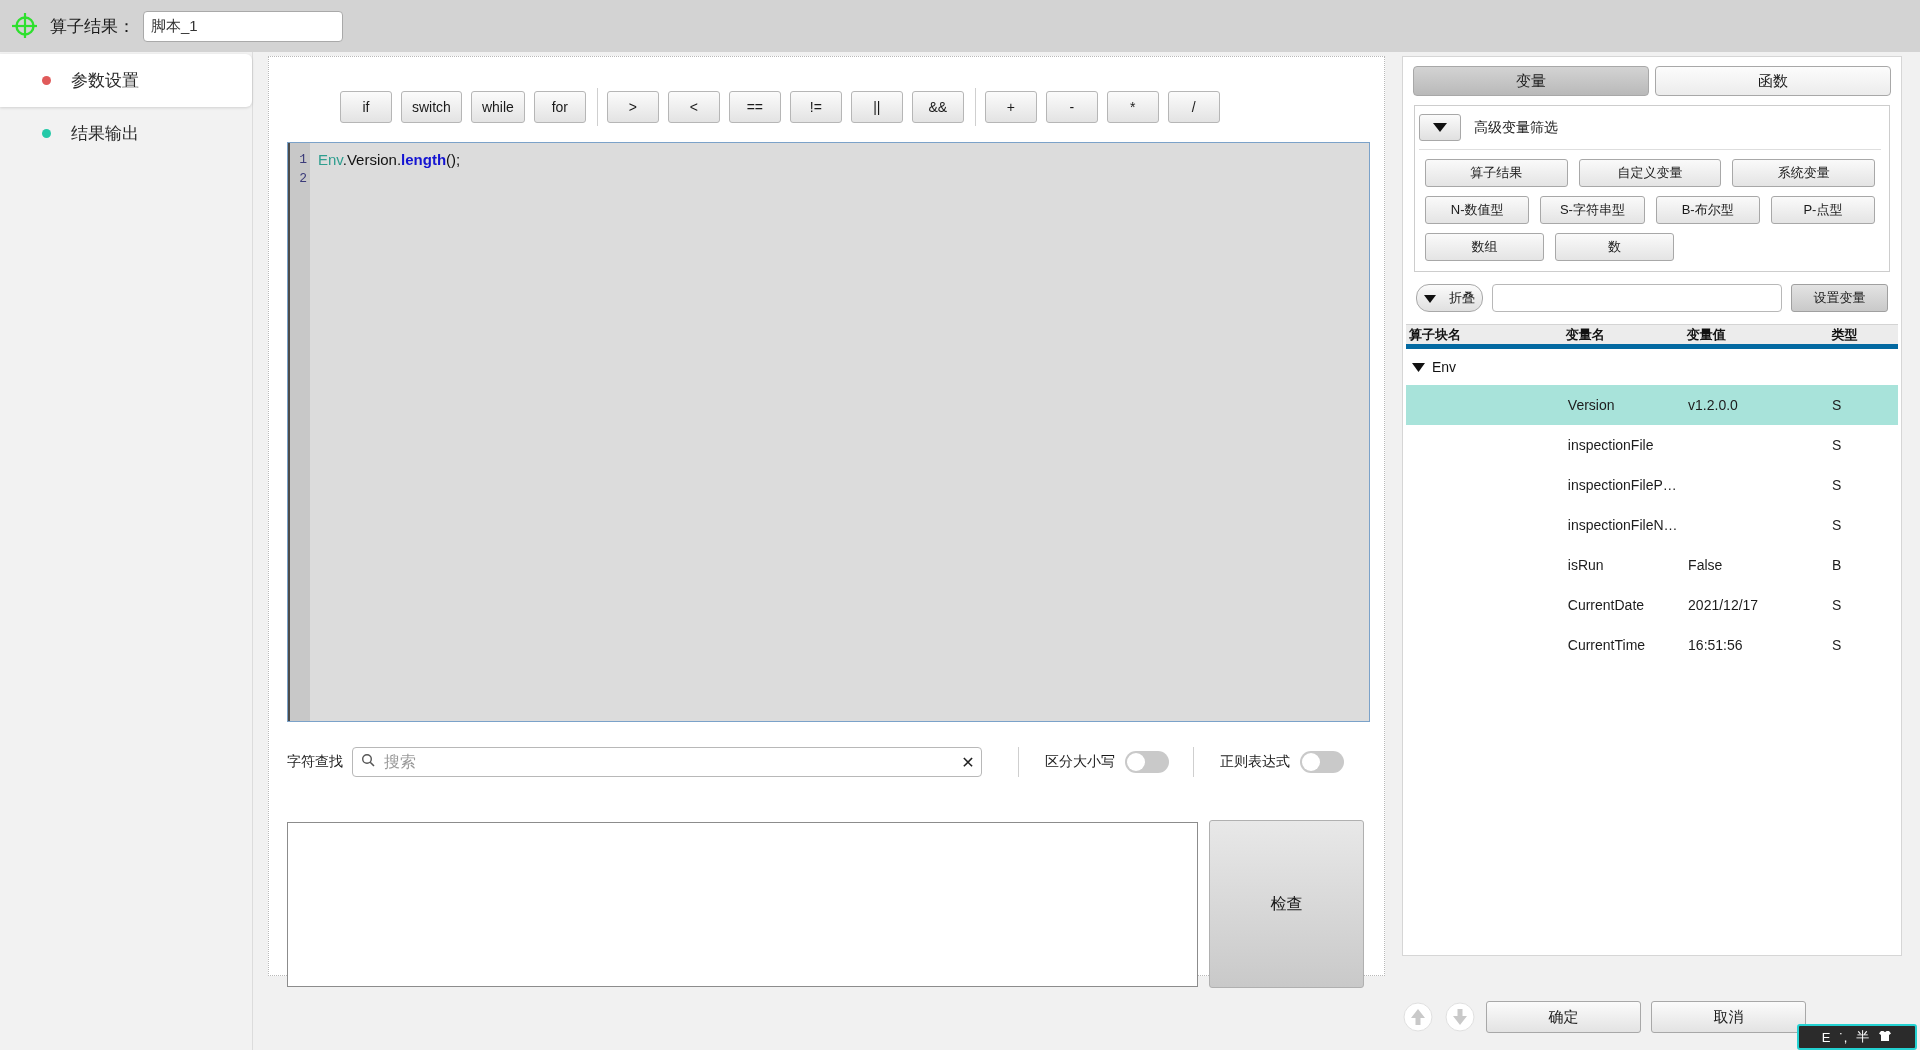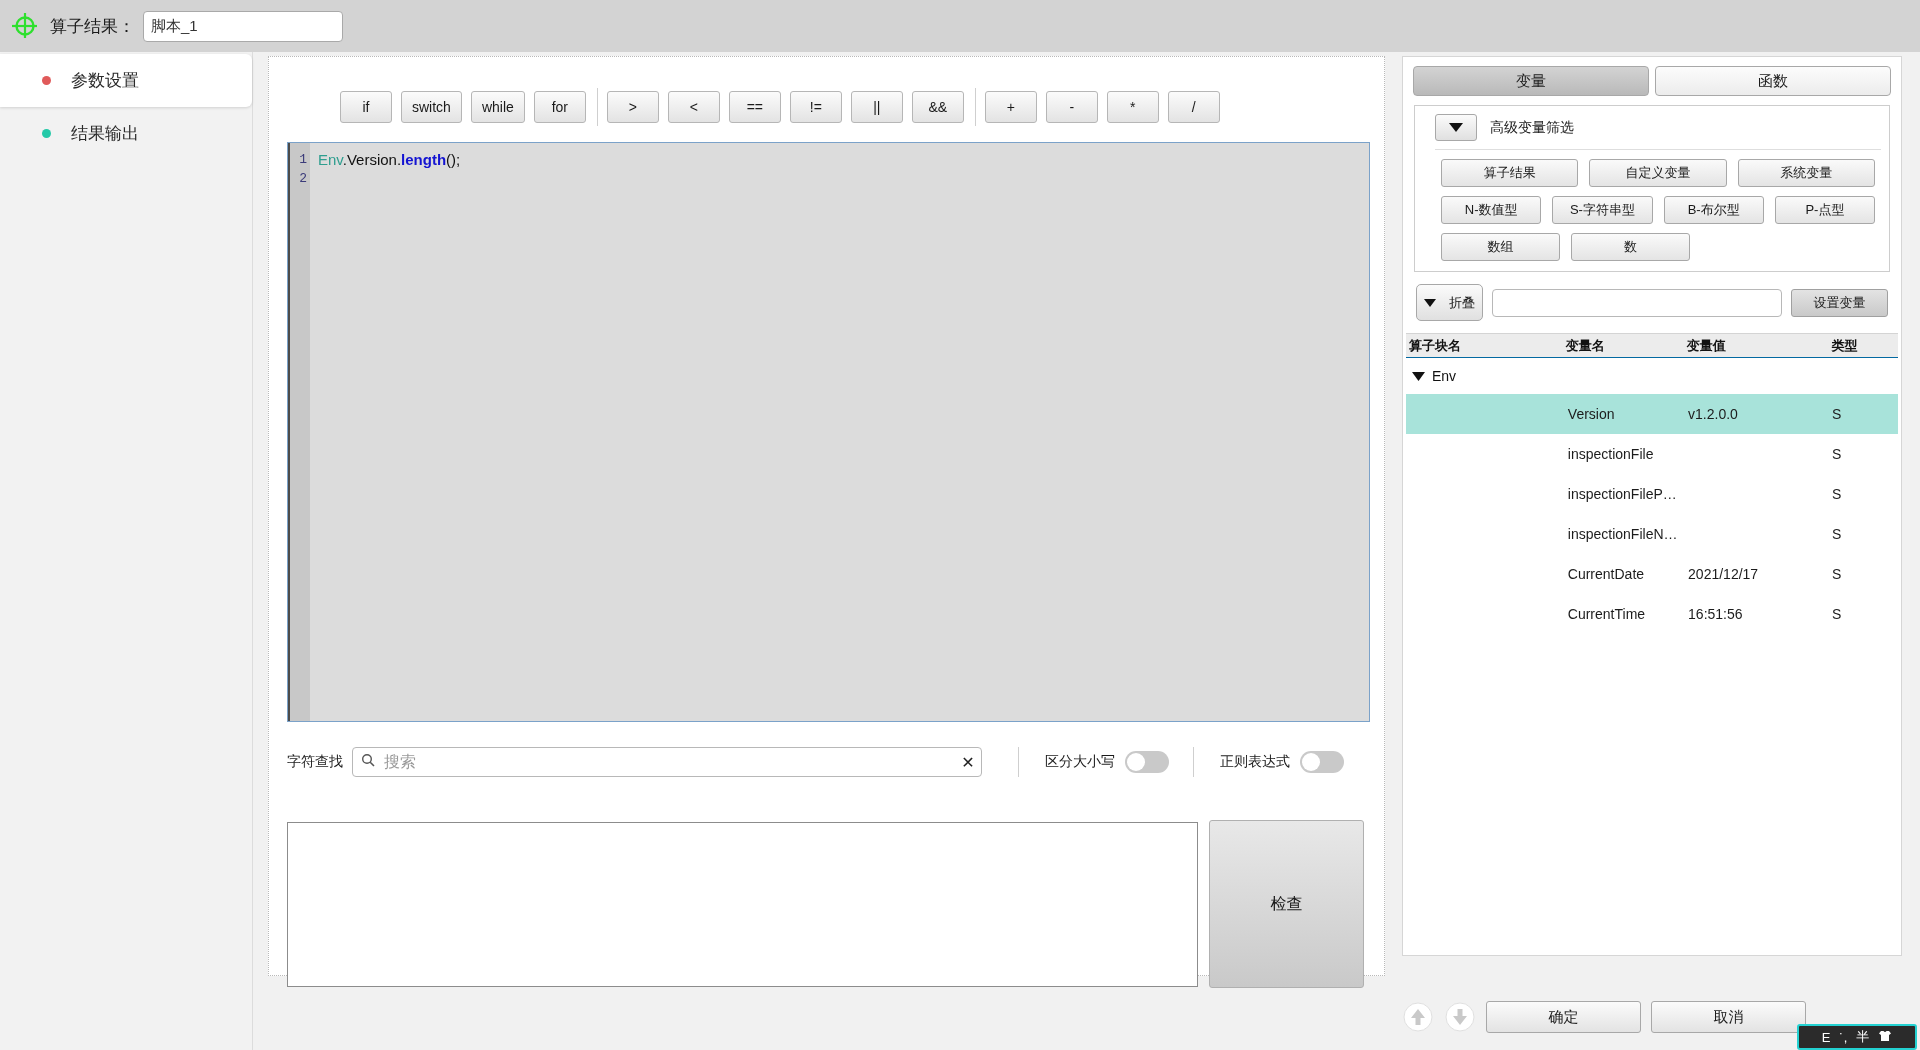--- a/index.html
+++ b/index.html
@@ -150,21 +150,21 @@
   }
   .rp-tabs { display: flex; padding: 9px 10px 0 10px; gap: 6px; }
   .rp-tab {
     flex: 1; height: 30px; border: 1px solid #a8a8a8; border-radius: 4px;
     display: flex; align-items: center; justify-content: center;
     font-size: 15px; color: #1a1a1a; cursor: pointer;
     background: linear-gradient(#fcfcfc, #ececec);
   }
   .rp-tab.active { background: linear-gradient(#d3d3d3, #b9b9b9); }
   .filter-card {
-    margin: 9px 11px 8px 11px; border: 1px solid #cdcdcd; background: #fff; padding: 8px 8px 10px 20px;
+    margin: 9px 11px 8px 11px; border: 1px solid #cdcdcd; background: #fff; padding: 8px 8px 10px 4px;
   }
   .adv-row { display: flex; align-items: center; }
   .arrow-btn {
     width: 42px; height: 27px; border: 1px solid #a8a8a8; border-radius: 3px;
     background: linear-gradient(#fbfbfb, #e0e0e0);
     display: flex; align-items: center; justify-content: center; cursor: pointer;
   }
   .adv-label { font-size: 14px; color: #1a1a1a; margin-left: 13px; }
   .divider-line { height: 1px; background: #dedede; margin: 8px 0 0 0; }
   .filt-row { display: flex; gap: 11px; margin-top: 9px; padding: 0 6px; }
@@ -172,39 +172,39 @@
     flex: 1; height: 28px; border: 1px solid #a8a8a8; border-radius: 3px;
     background: linear-gradient(#fafafa, #e4e4e4);
     display: flex; align-items: center; justify-content: center;
     font-size: 13px; color: #1a1a1a; cursor: pointer; white-space: nowrap;
   }
   .filt-row.partial .filt-btn { flex: 0 0 119px; }
   .tools-row {
     display: flex; align-items: center; gap: 9px; margin: 12px 13px 0 13px;
   }
   .collapse-btn {
-    width: 67px; height: 37px; border: 1px solid #a8a8a8; border-radius: 5px;
+    width: 67px; height: 28px; border: 1px solid #a8a8a8; border-radius: 13px;
     background: linear-gradient(#fbfbfb, #e0e0e0);
     display: flex; align-items: center; justify-content: center; gap: 13px;
     font-size: 13px; color: #1a1a1a; cursor: pointer;
   }
   .var-search {
     flex: 1; height: 28px; border: 1px solid #b8b8b8; border-radius: 4px;
     background: #fff; padding: 0 8px; font-size: 13px; outline: none;
     font-family: "Liberation Sans", sans-serif; color: #333;
   }
   .setvar-btn {
     width: 97px; height: 28px; border: 1px solid #a0a0a0; border-radius: 3px;
     background: linear-gradient(#e3e3e3, #c9c9c9);
     display: flex; align-items: center; justify-content: center;
     font-size: 13px; color: #1a1a1a; cursor: pointer;
   }
   .var-table { margin: 12px 3px 0 3px; }
   .vt-head {
-    display: flex; background: #ececec; border-top: 1px solid #d4d4d4; border-bottom: 1px solid #0369a1;
+    display: flex; background: #ececec; border-top: 1px solid #d4d4d4; border-bottom: 5px solid #0369a1;
     height: 25px; align-items: center; font-size: 13px; color: #111; font-weight: bold;
   }
   .vt-head div { padding-left: 3px; }
   .c0 { width: 150px; }
   .c1 { width: 122px; margin-left: 8px; }
   .c2 { width: 146px; }
   .c3 { width: 70px; }
   .vt-group {
     display: flex; align-items: center; height: 36px; font-size: 14px; color: #111; padding-left: 6px;
   }
@@ -416,20 +416,26 @@
         <div class="c3">S</div>
       </div>
       <div class="vt-row">
         <div class="c0"></div>
         <div class="c1">inspectionFileN…</div>
         <div class="c2"></div>
         <div class="c3">S</div>
       </div>
       <div class="vt-row">
         <div class="c0"></div>
+        <div class="c1">isRun</div>
+        <div class="c2">False</div>
+        <div class="c3">B</div>
+      </div>
+      <div class="vt-row">
+        <div class="c0"></div>
         <div class="c1">CurrentDate</div>
         <div class="c2">2021/12/17</div>
         <div class="c3">S</div>
       </div>
       <div class="vt-row">
         <div class="c0"></div>
         <div class="c1">CurrentTime</div>
         <div class="c2">16:51:56</div>
         <div class="c3">S</div>
       </div>

